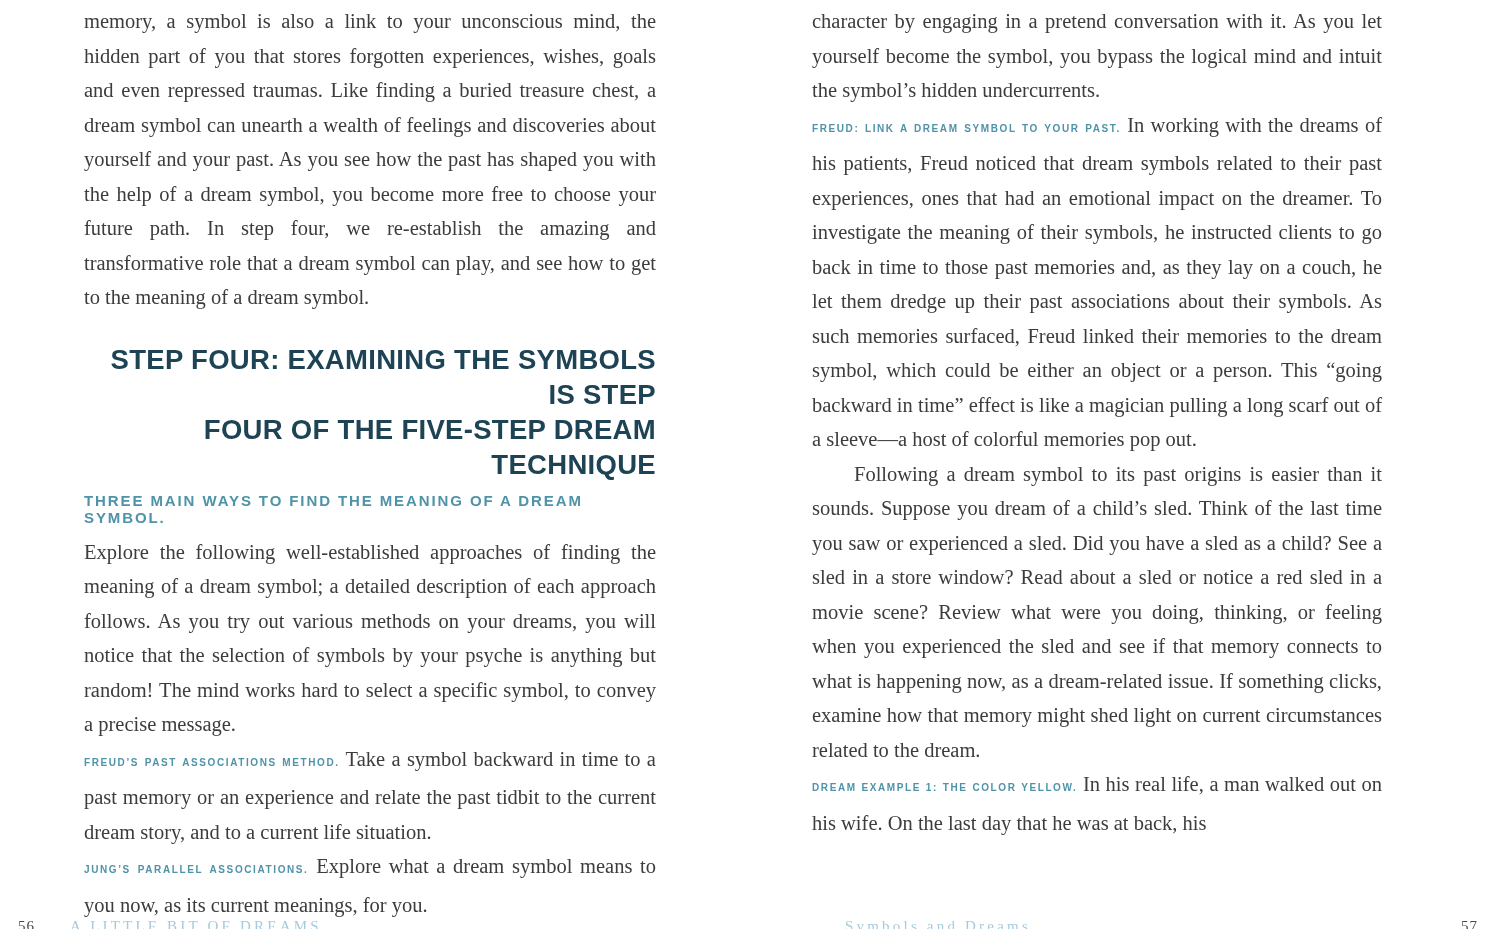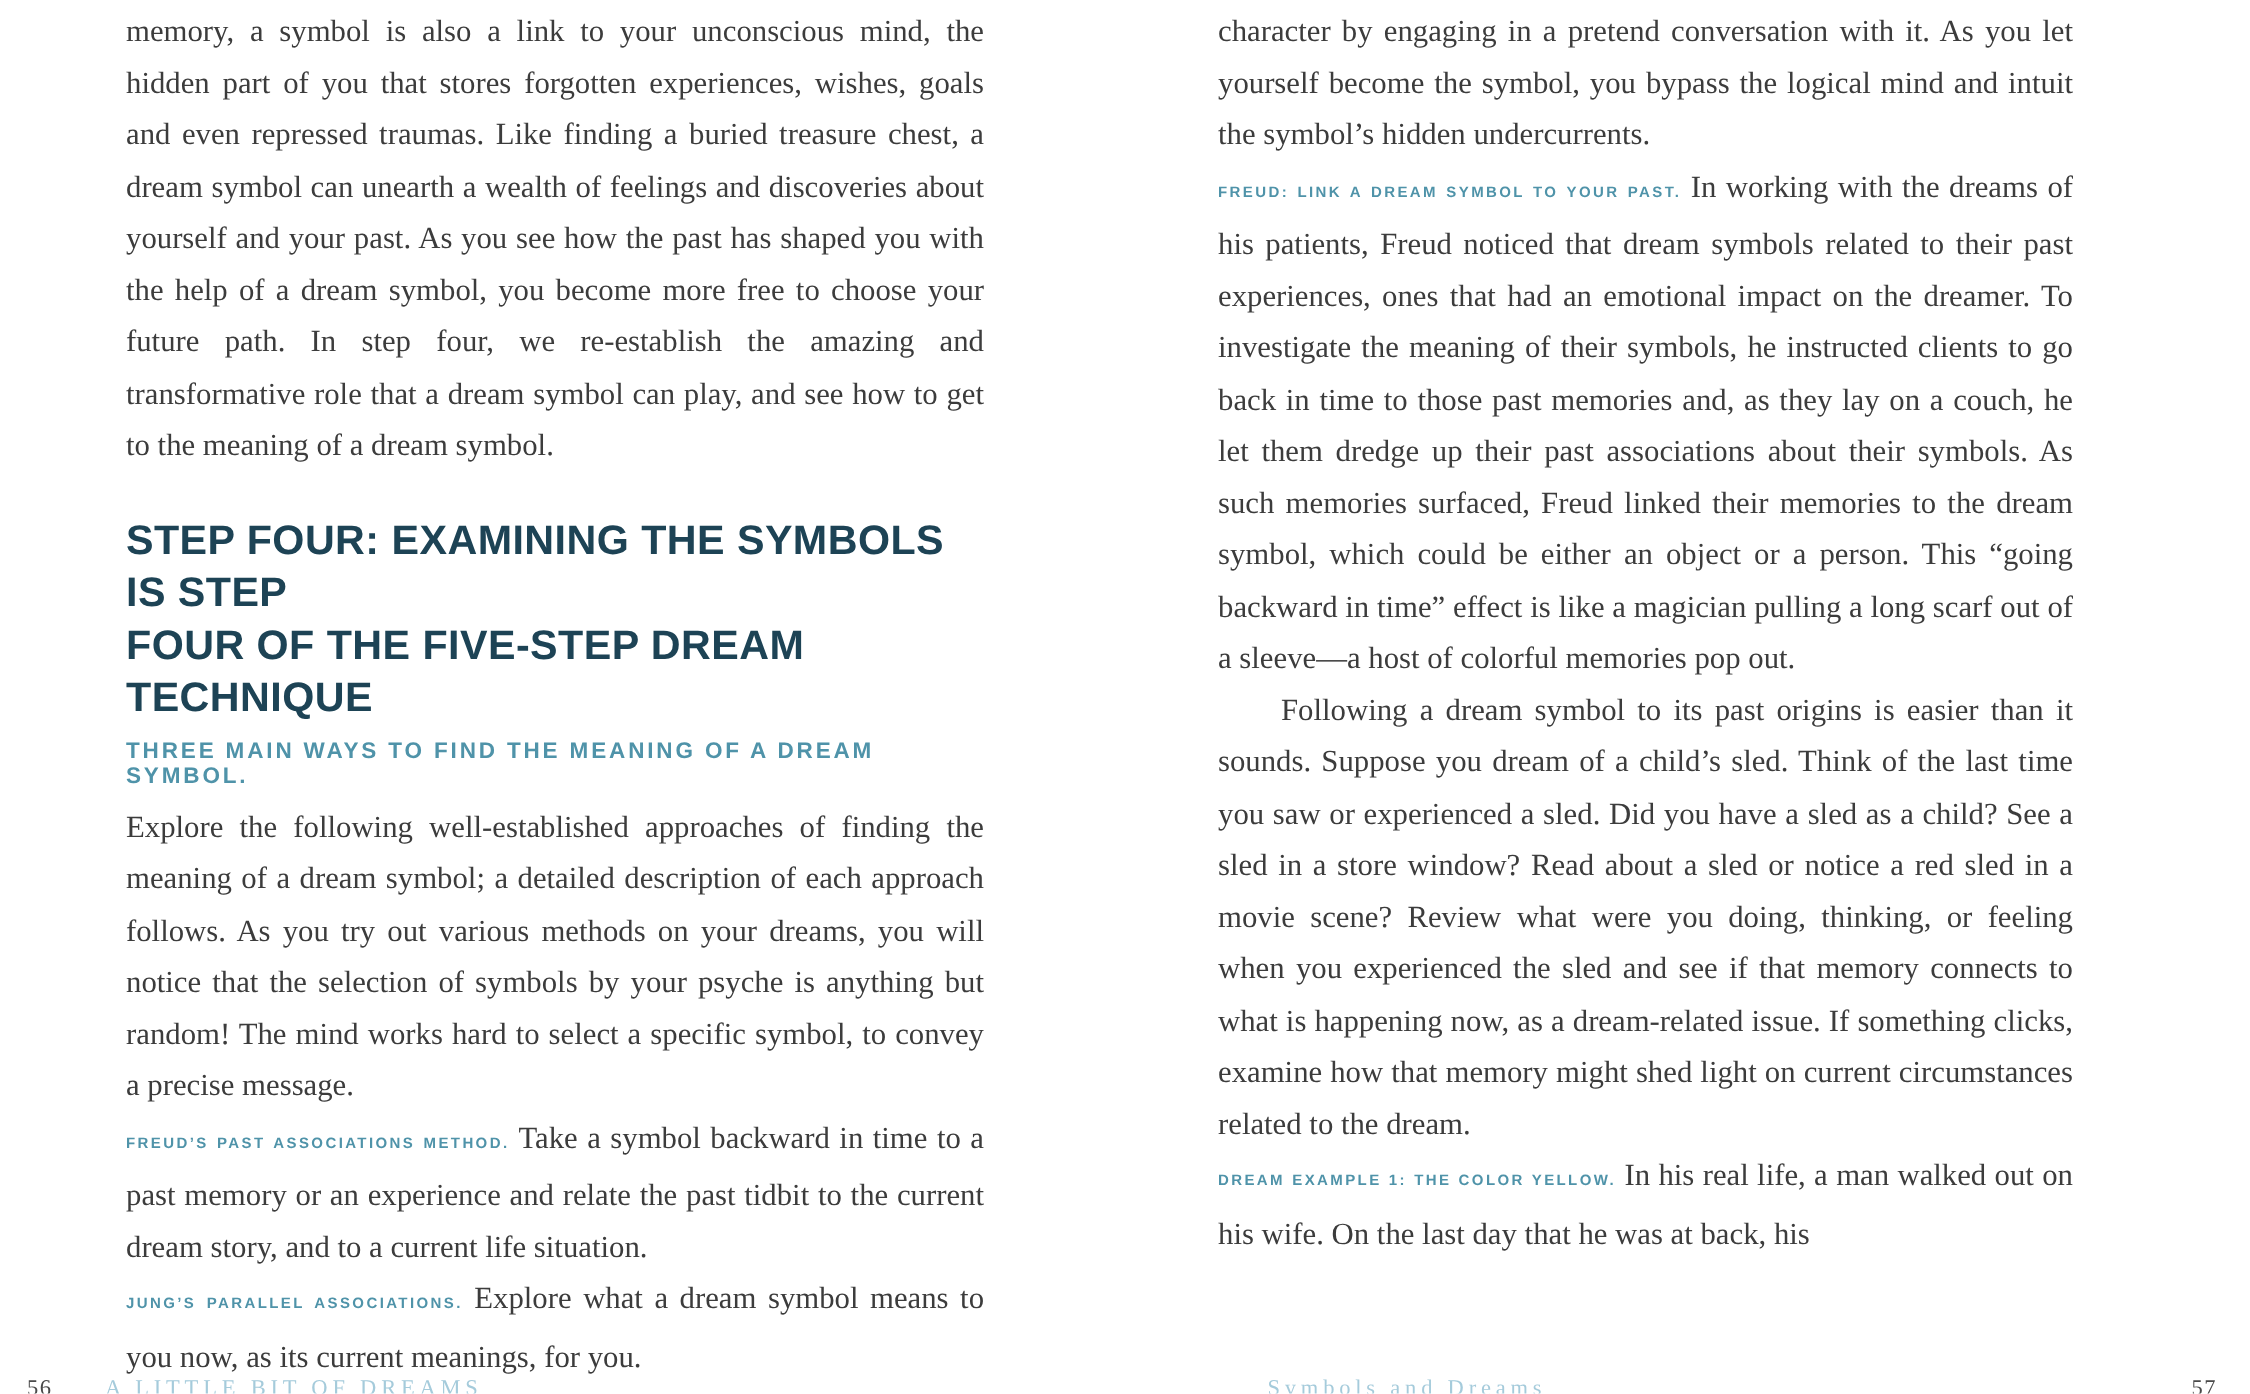--- a/index.html
+++ b/index.html
@@ -23,21 +23,21 @@
   p.body { margin: 0; }
   p.indent { text-indent: 42px; }
   .heading {
     margin: 27px 0 0 0;
     font-family: "Liberation Sans", sans-serif;
     font-weight: 600;
     font-size: 27.5px; line-height: 35px;
     letter-spacing: 0.3px;
     color: var(--heading, #1d4355);
     white-space: pre-line;
-    text-align: left;
+    text-align: right;
   }
   .subhead {
     margin: 10px 0 9px 0;
     font-family: "Liberation Sans", sans-serif;
     font-weight: 700;
     font-size: 15px; line-height: 17px;
     letter-spacing: 1.9px;
     color: var(--accent, #4f93a9);
     text-align: left;
   }

